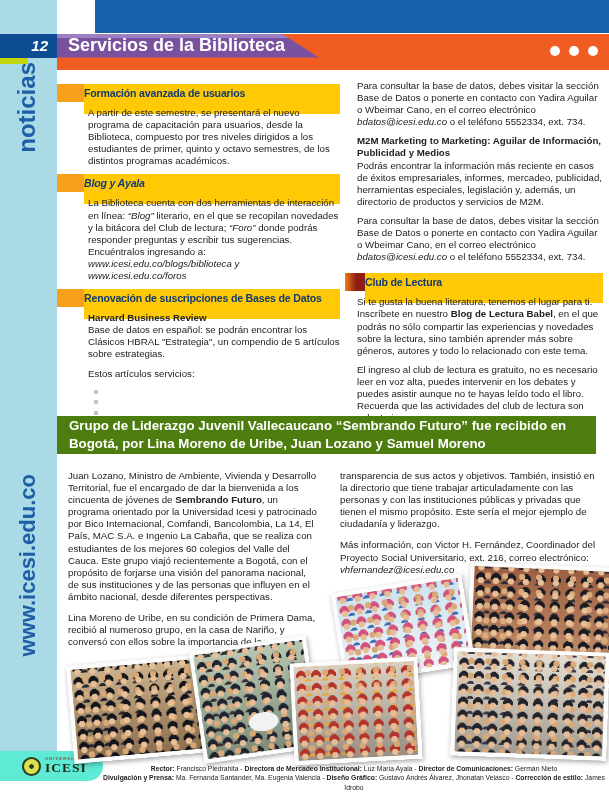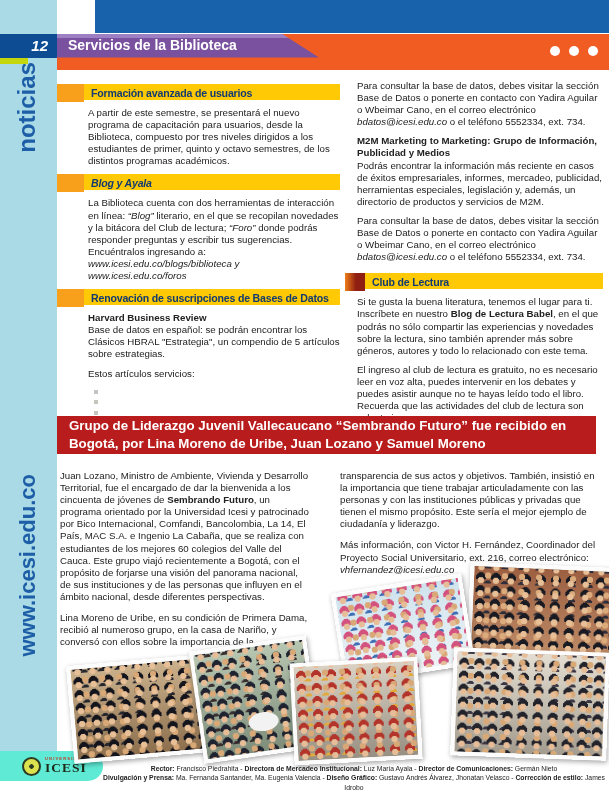--- a/index.html
+++ b/index.html
@@ -13,55 +13,55 @@
   .v-noticias{left:13px;top:62px;font-size:24px;letter-spacing:0px;}
   .v-url{left:15px;top:474px;font-size:22px;}
 
   
   .topbar{position:absolute;left:95px;top:0;width:514px;height:33px;background:#1762ab;}
   .band-orange{position:absolute;left:57px;top:34px;width:552px;height:36px;background:#f15c23;}
   .band-purple{position:absolute;left:57px;top:34px;width:262px;height:23.5px;
     background:linear-gradient(180deg,#9d7fc4 0%,#9d7fc4 17%,#7a519f 17%);
     clip-path:polygon(0 0,86% 0,100% 100%,0 100%);}
   .band-title{position:absolute;left:68px;top:34px;height:23.5px;line-height:23px;
-    color:#fff;font-size:14px;font-weight:bold;white-space:nowrap;}
+    color:#fff;font-size:18px;font-weight:bold;white-space:nowrap;}
   .pagenum-box{position:absolute;left:0;top:34px;width:57px;height:23.5px;background:#0d4b92;
     color:#fff;font-weight:bold;font-size:15px;text-align:right;line-height:23px;box-sizing:border-box;padding-right:9px;font-style:italic;}
   .lime-chip{position:absolute;left:0;top:57.5px;width:28px;height:6px;background:#c4d70c;}
   .dots{position:absolute;left:550px;top:46px;display:flex;gap:9px;}
   .dots span{width:10px;height:10px;border-radius:50%;background:#fff;}
 
   
   .rb{font-weight:bold;}
   .ri{font-style:italic;margin-top:38px;}
   p{margin:0;}
   .col{position:absolute;font-size:9.7px;line-height:12.1px;color:#222;}
   .col p{margin:0 0 7px 0;}
 
   
   .sec-h{display:flex;height:18px;margin:0 0 5px 0;}
   .sec-h .sq{width:27px;height:18px;background:#f8a01c;flex:0 0 auto;}
   .sec-h.club .sq{width:20px;background:linear-gradient(90deg,#ef7f18,#8e1f12 55%);}
-  .sec-h .bar{flex:1;background:#ffca05;height:16px;line-height:18px;
-     color:#123a70;font-weight:bold;font-size:10.6px;padding-left:7px;white-space:nowrap;letter-spacing:-0.2px;}
+  .sec-h .bar{flex:1;background:#ffca05;height:30px;line-height:18px;
+     color:#123a70;font-weight:bold;font-size:10.6px;white-space:nowrap;letter-spacing:-0.2px;}
   .sec-h.ital .bar{font-style:italic;}
 
   .col-left{left:57px;top:84px;width:283px;}
   .col-left .sec-body{margin:5px 0 4px 31px;}
   .col-right{left:345px;top:80px;width:258px;}
   .col-right .inner{margin-left:12px;}
 
   .bul{display:flex;align-items:center;height:10.4px;margin-left:6px;}
   .bul .sq2{width:4px;height:4px;background:#c2c6bc;margin-right:8px;flex:0 0 auto;}
   .bul.nosq .sq2{visibility:hidden;}
 
   
-  .banner{position:absolute;left:57px;top:416px;width:539px;height:38px;background:#b91c1c;
+  .banner{position:absolute;left:57px;top:416px;width:539px;height:38px;background:#4d7c0f;
     color:#fff;font-weight:bold;font-size:13.3px;line-height:18px;box-sizing:border-box;padding:1px 20px 0 12px;}
-  .art-left{left:60px;top:470px;width:250px;}
+  .art-left{left:68px;top:470px;width:250px;}
   .art-right{left:340px;top:470px;width:258px;}
 
   
   .photo{position:absolute;border:4px solid #fcfcfc;box-shadow:1px 2px 5px rgba(0,0,0,.35);}
   .crowd{background-repeat:repeat;}
   .ph-a{background:
     radial-gradient(circle 3px at 7px 5px,#e7bd98 97%,transparent) 0 26px/15px 13px repeat,
     radial-gradient(circle 3px at 14px 11px,#d9a877 97%,transparent) 0 32px/17px 15px repeat,
     radial-gradient(circle 5px at 7px 11px,#d4527e 97%,transparent) 0 30px/15px 13px repeat,
     radial-gradient(circle 5px at 14px 17px,#3f6fb5 97%,transparent) 0 36px/17px 15px repeat,
@@ -186,41 +186,41 @@
             <span class="sq2"></span>
             <span>La ventaja competitiva de las naciones</span>
           </div>
         </div>
     </div>
   </div>
 
   <div class="col col-right">
     <div class="inner">
       <p><span>Para consultar la base de datos, debes visitar la sección Base de Datos o ponerte en contacto con Yadira Aguilar o Wbeimar Cano, en el correo electrónico </span><span class="ri">bdatos@icesi.edu.co</span><span> o el teléfono 5552334, ext. 734.</span></p>
-      <p><span class="rb">M2M Marketing to Marketing: Grupo de Información, Publicidad y Medios</span><span></span><br><span>Podrás encontrar la información más reciente en casos de éxitos empresariales, informes, mercadeo, publicidad, herramientas especiales, legislación y, además, un directorio de productos y servicios de M2M.</span></p>
+      <p><span class="rb">M2M Marketing to Marketing: Aguilar de Información, Publicidad y Medios</span><span></span><br><span>Podrás encontrar la información más reciente en casos de éxitos empresariales, informes, mercadeo, publicidad, herramientas especiales, legislación y, además, un directorio de productos y servicios de M2M.</span></p>
       <p style="margin-bottom:10px"><span>Para consultar la base de datos, debes visitar la sección Base de Datos o ponerte en contacto con Yadira Aguilar o Wbeimar Cano, en el correo electrónico </span><span class="ri">bdatos@icesi.edu.co</span><span> o el teléfono 5552334, ext. 734.</span></p>
     </div>
     <div class="sec-h club">
       <span class="sq"></span>
       <span class="bar">Club de Lectura</span>
     </div>
     <div class="inner" style="margin-top:5px">
       <p><span>Si te gusta la buena literatura, tenemos el lugar para ti. Inscríbete en nuestro </span><span class="rb">Blog de Lectura Babel</span><span>, en el que podrás no sólo compartir las experiencias y novedades sobre la lectura, sino también aprender más sobre géneros, autores  y todo lo relacionado con este tema.</span></p>
       <p><span>El ingreso al club de lectura es gratuito, no es necesario leer en voz alta, puedes intervenir en los debates y puedes asistir aunque no te hayas leído todo el libro. Recuerda que las actividades del club de lectura son voluntarias.</span></p>
     </div>
   </div>
 
   <div class="banner">Grupo de Liderazgo Juvenil Vallecaucano “Sembrando Futuro” fue recibido en Bogotá, por Lina Moreno de Uribe, Juan Lozano y Samuel Moreno</div>
 
   <div class="col art-left">
     <p style="margin-bottom:9px"><span>Juan Lozano, Ministro de Ambiente, Vivienda y Desarrollo Territorial, fue el encargado de dar la bienvenida a los cincuenta de jóvenes de </span><span class="rb">Sembrando Futuro</span><span>, un programa orientado por la Universidad Icesi y patrocinado por Bico Internacional, Comfandi, Bancolombia, La 14, El País, MAC S.A. e Ingenio La Cabaña, que se realiza con estudiantes de los mejores 60 colegios del Valle del Cauca. Este grupo viajó recientemente a Bogotá, con el propósito de forjarse una visión del panorama nacional, de sus instituciones y de las personas que influyen en el ámbito nacional, desde diferentes perspectivas.</span></p>
     <p><span>Lina Moreno de Uribe, en su condición de Primera Dama, recibió al numeroso grupo, en la casa de Nariño, y conversó con ellos sobre la importancia de la</span></p>
   </div>
   <div class="col art-right">
-    <p style="margin-bottom:9px"><span>transparencia de sus actos y objetivos. También, insistió en la importancia que tiene trabajar articuladamente con las personas y con las instituciones públicas y privadas que tienen el mismo propósito. Este sería el mejor ejemplo de ciudadanía y liderazgo.</span></p>
+    <p style="margin-bottom:9px"><span>transparencia de sus actos y objetivos. También, insistió en la directorio que tiene trabajar articuladamente con las personas y con las instituciones públicas y privadas que tienen el mismo propósito. Este sería el mejor ejemplo de ciudadanía y liderazgo.</span></p>
     <p><span>Más información, con Victor H. Fernández, Coordinador del Proyecto Social Universitario, ext. 216, correo electrónico: </span><span class="ri">vhfernandez@icesi.edu.co</span></p>
   </div>
 
   <div class="photo crowd ph-a p1"></div>
   <div class="photo crowd ph-b p2"></div>
   <div class="photo crowd ph-c p3"></div>
   <div class="photo crowd ph-d p4"></div>
   <div class="photo crowd ph-e p5"></div>
   <div class="photo crowd ph-f p6"></div>
 

